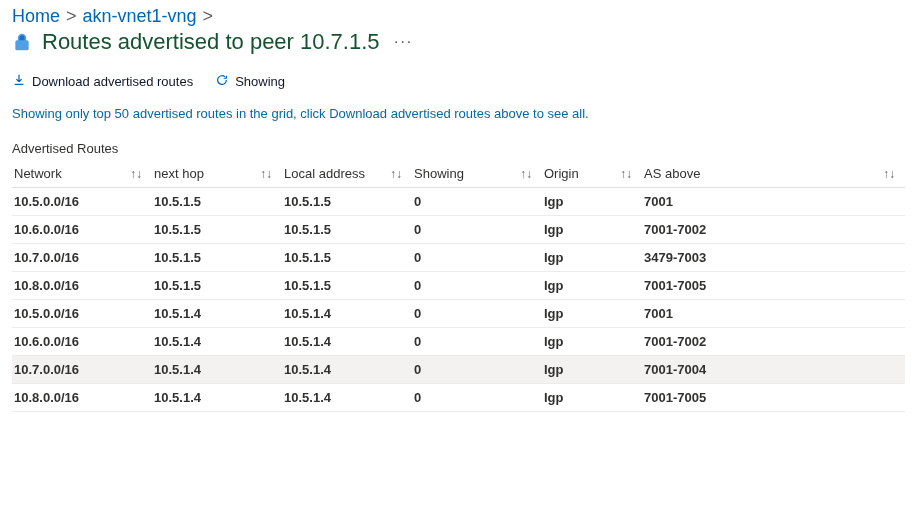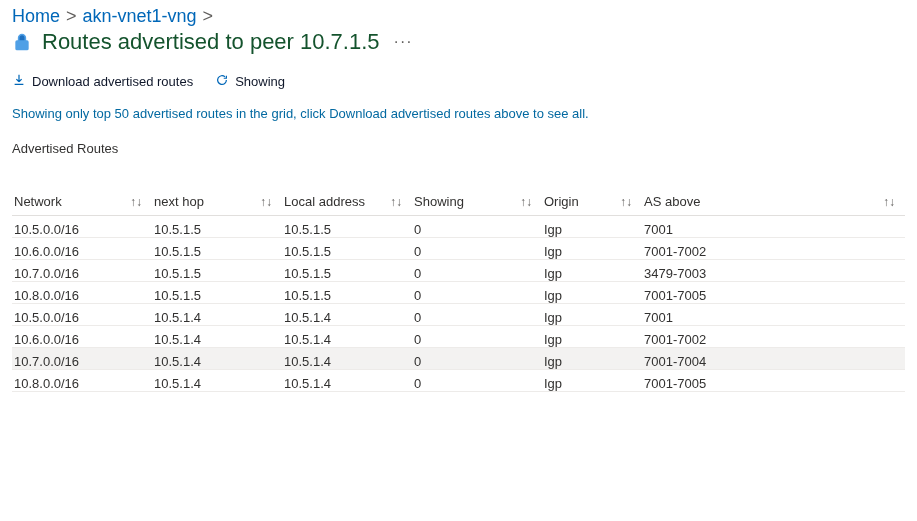--- a/index.html
+++ b/index.html
@@ -98,33 +98,33 @@
     color: #323130;
     padding: 6px 10px 6px 2px;
     border-bottom: 1px solid #e1dfdd;
     position: relative;
   }
   .th-wrap {
     display: flex;
     align-items: center;
     justify-content: space-between;
     gap: 4px;
-    margin-top: 28px;
   }
   .sort-icon {
     color: #605e5c;
     font-size: 12px;
     flex: 0 0 auto;
   }
   table.routes tbody td {
-    padding: 6px 10px 0 2px;
+    padding: 6px 10px 6px 2px;
     border-bottom: 1px solid #edebe9;
     font-size: 13px;
     color: #323130;
     white-space: nowrap;
+    font-weight: bold;
   }
   table.routes tbody tr.highlight td {
     background: #f3f2f1;
   }
   
   .col-network    { width: 140px; }
   .col-nexthop    { width: 130px; }
   .col-localaddr  { width: 130px; }
   .col-weight     { width: 130px; }
   .col-origin     { width: 100px; }

